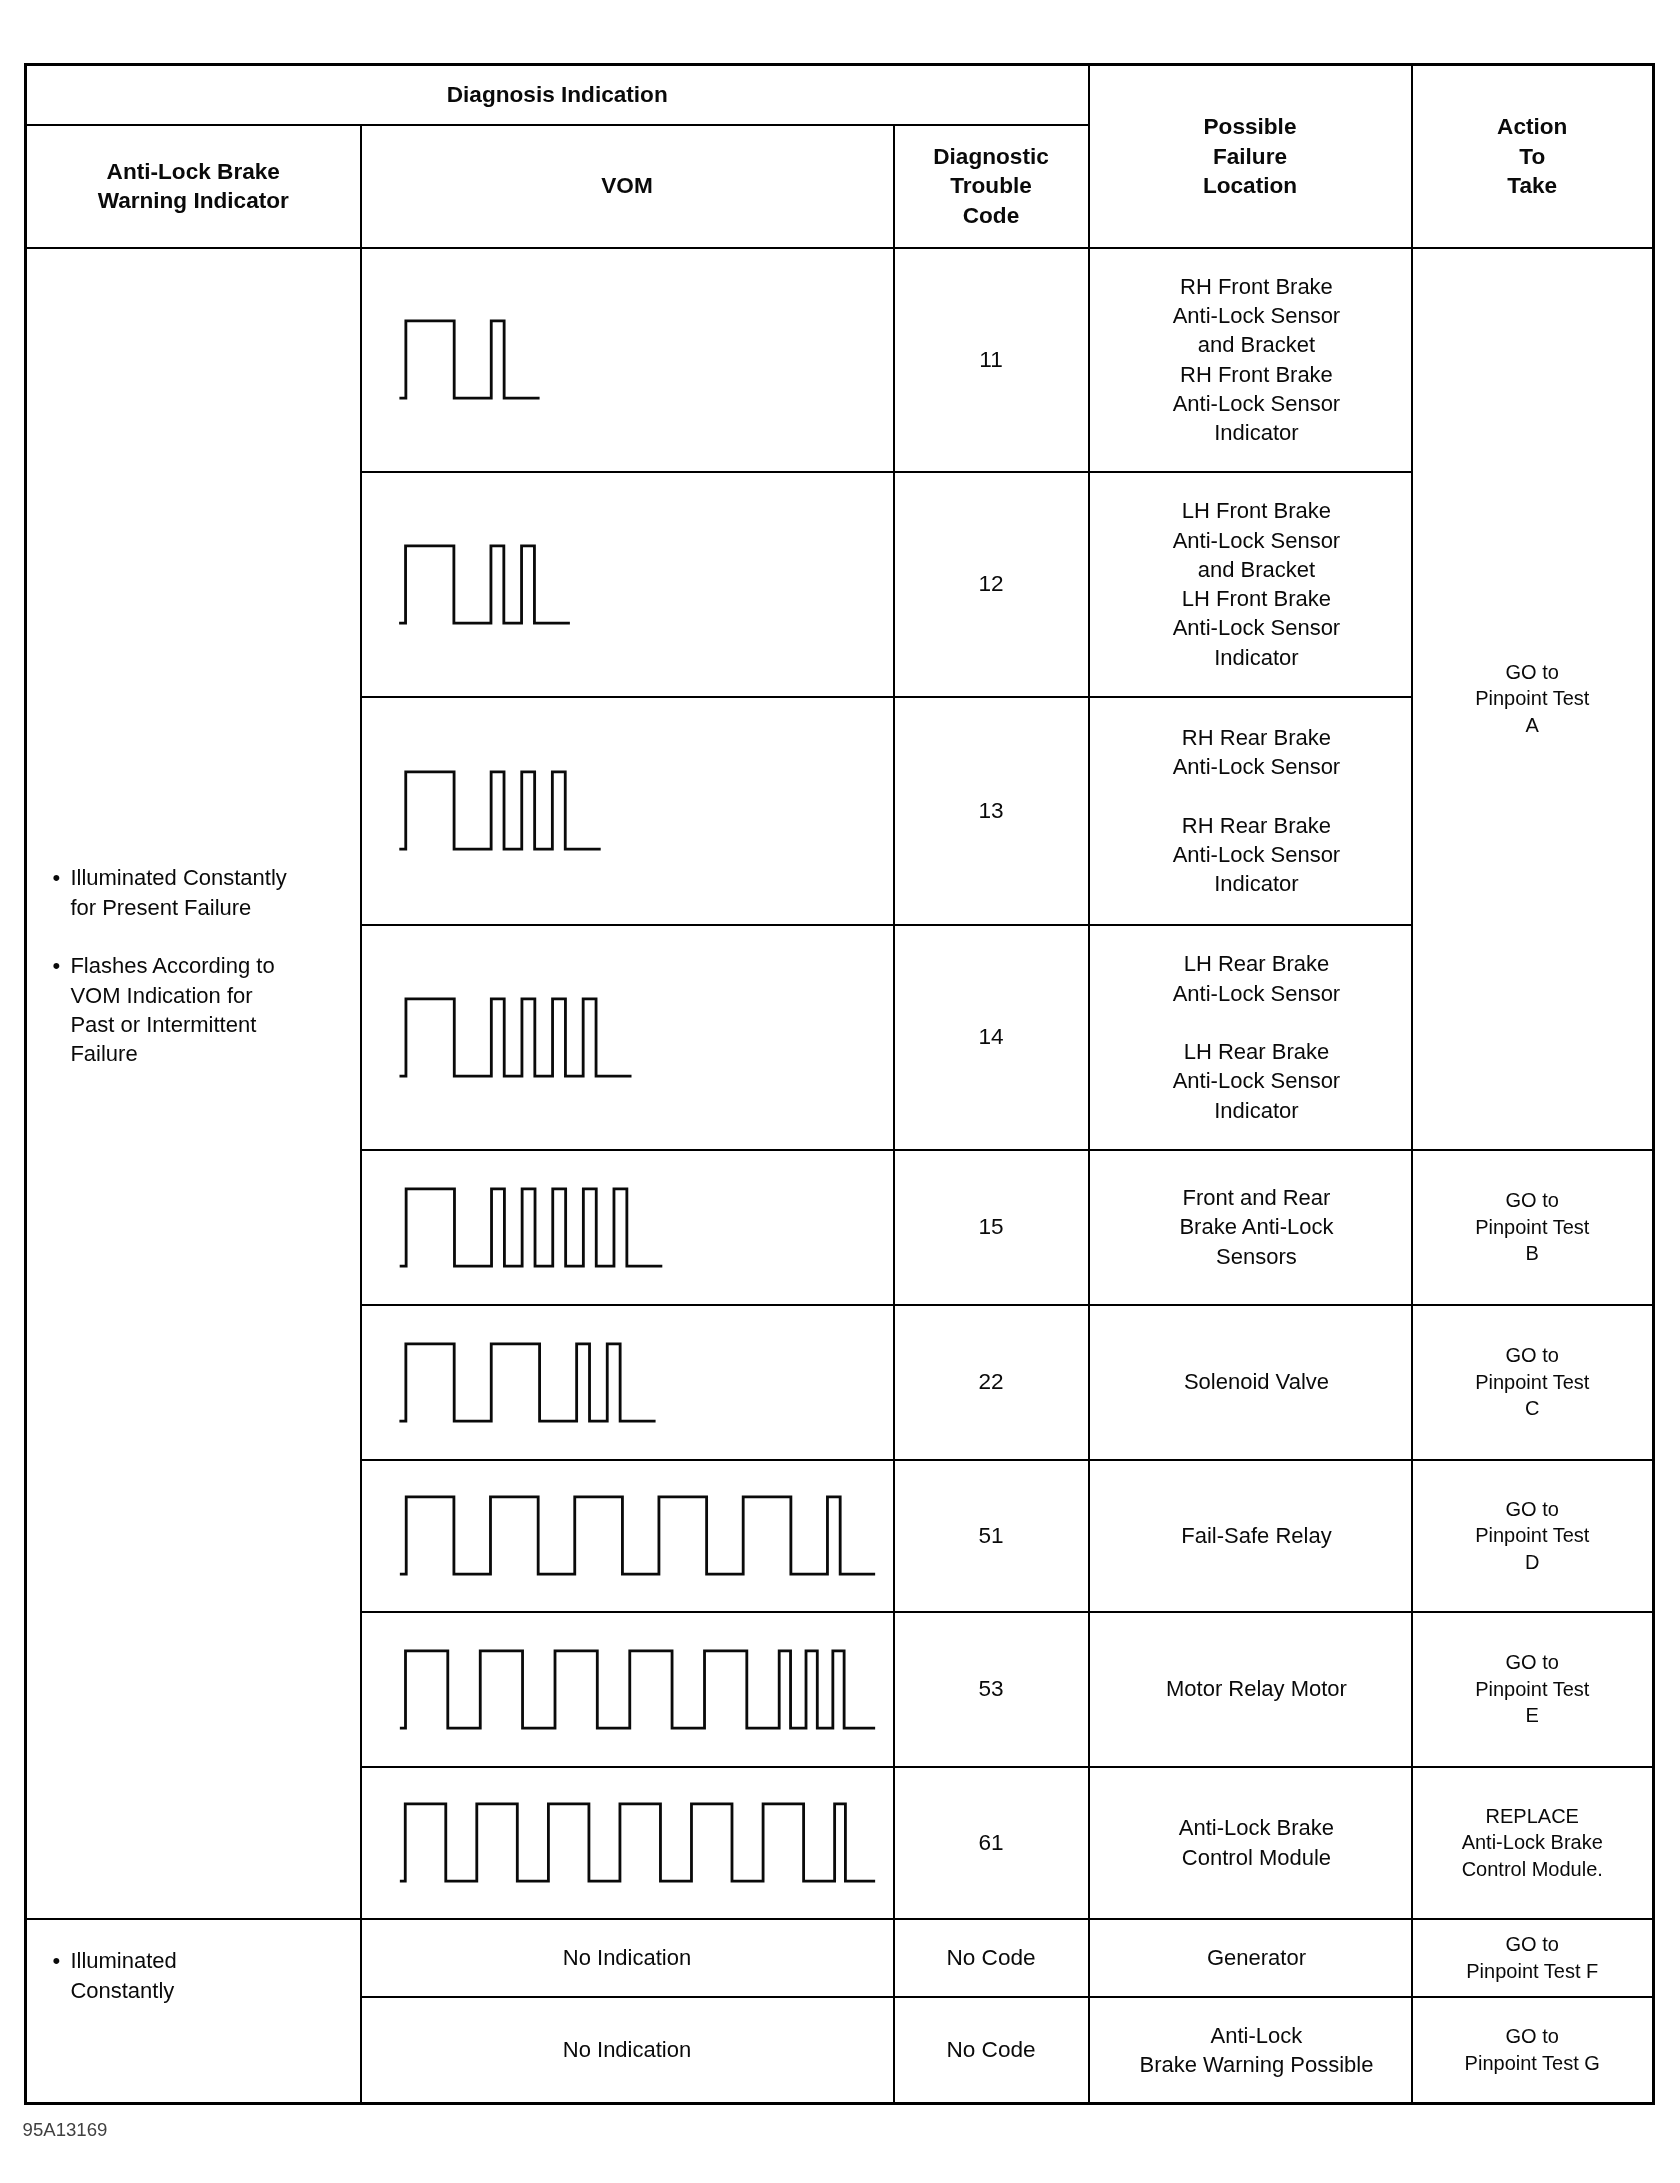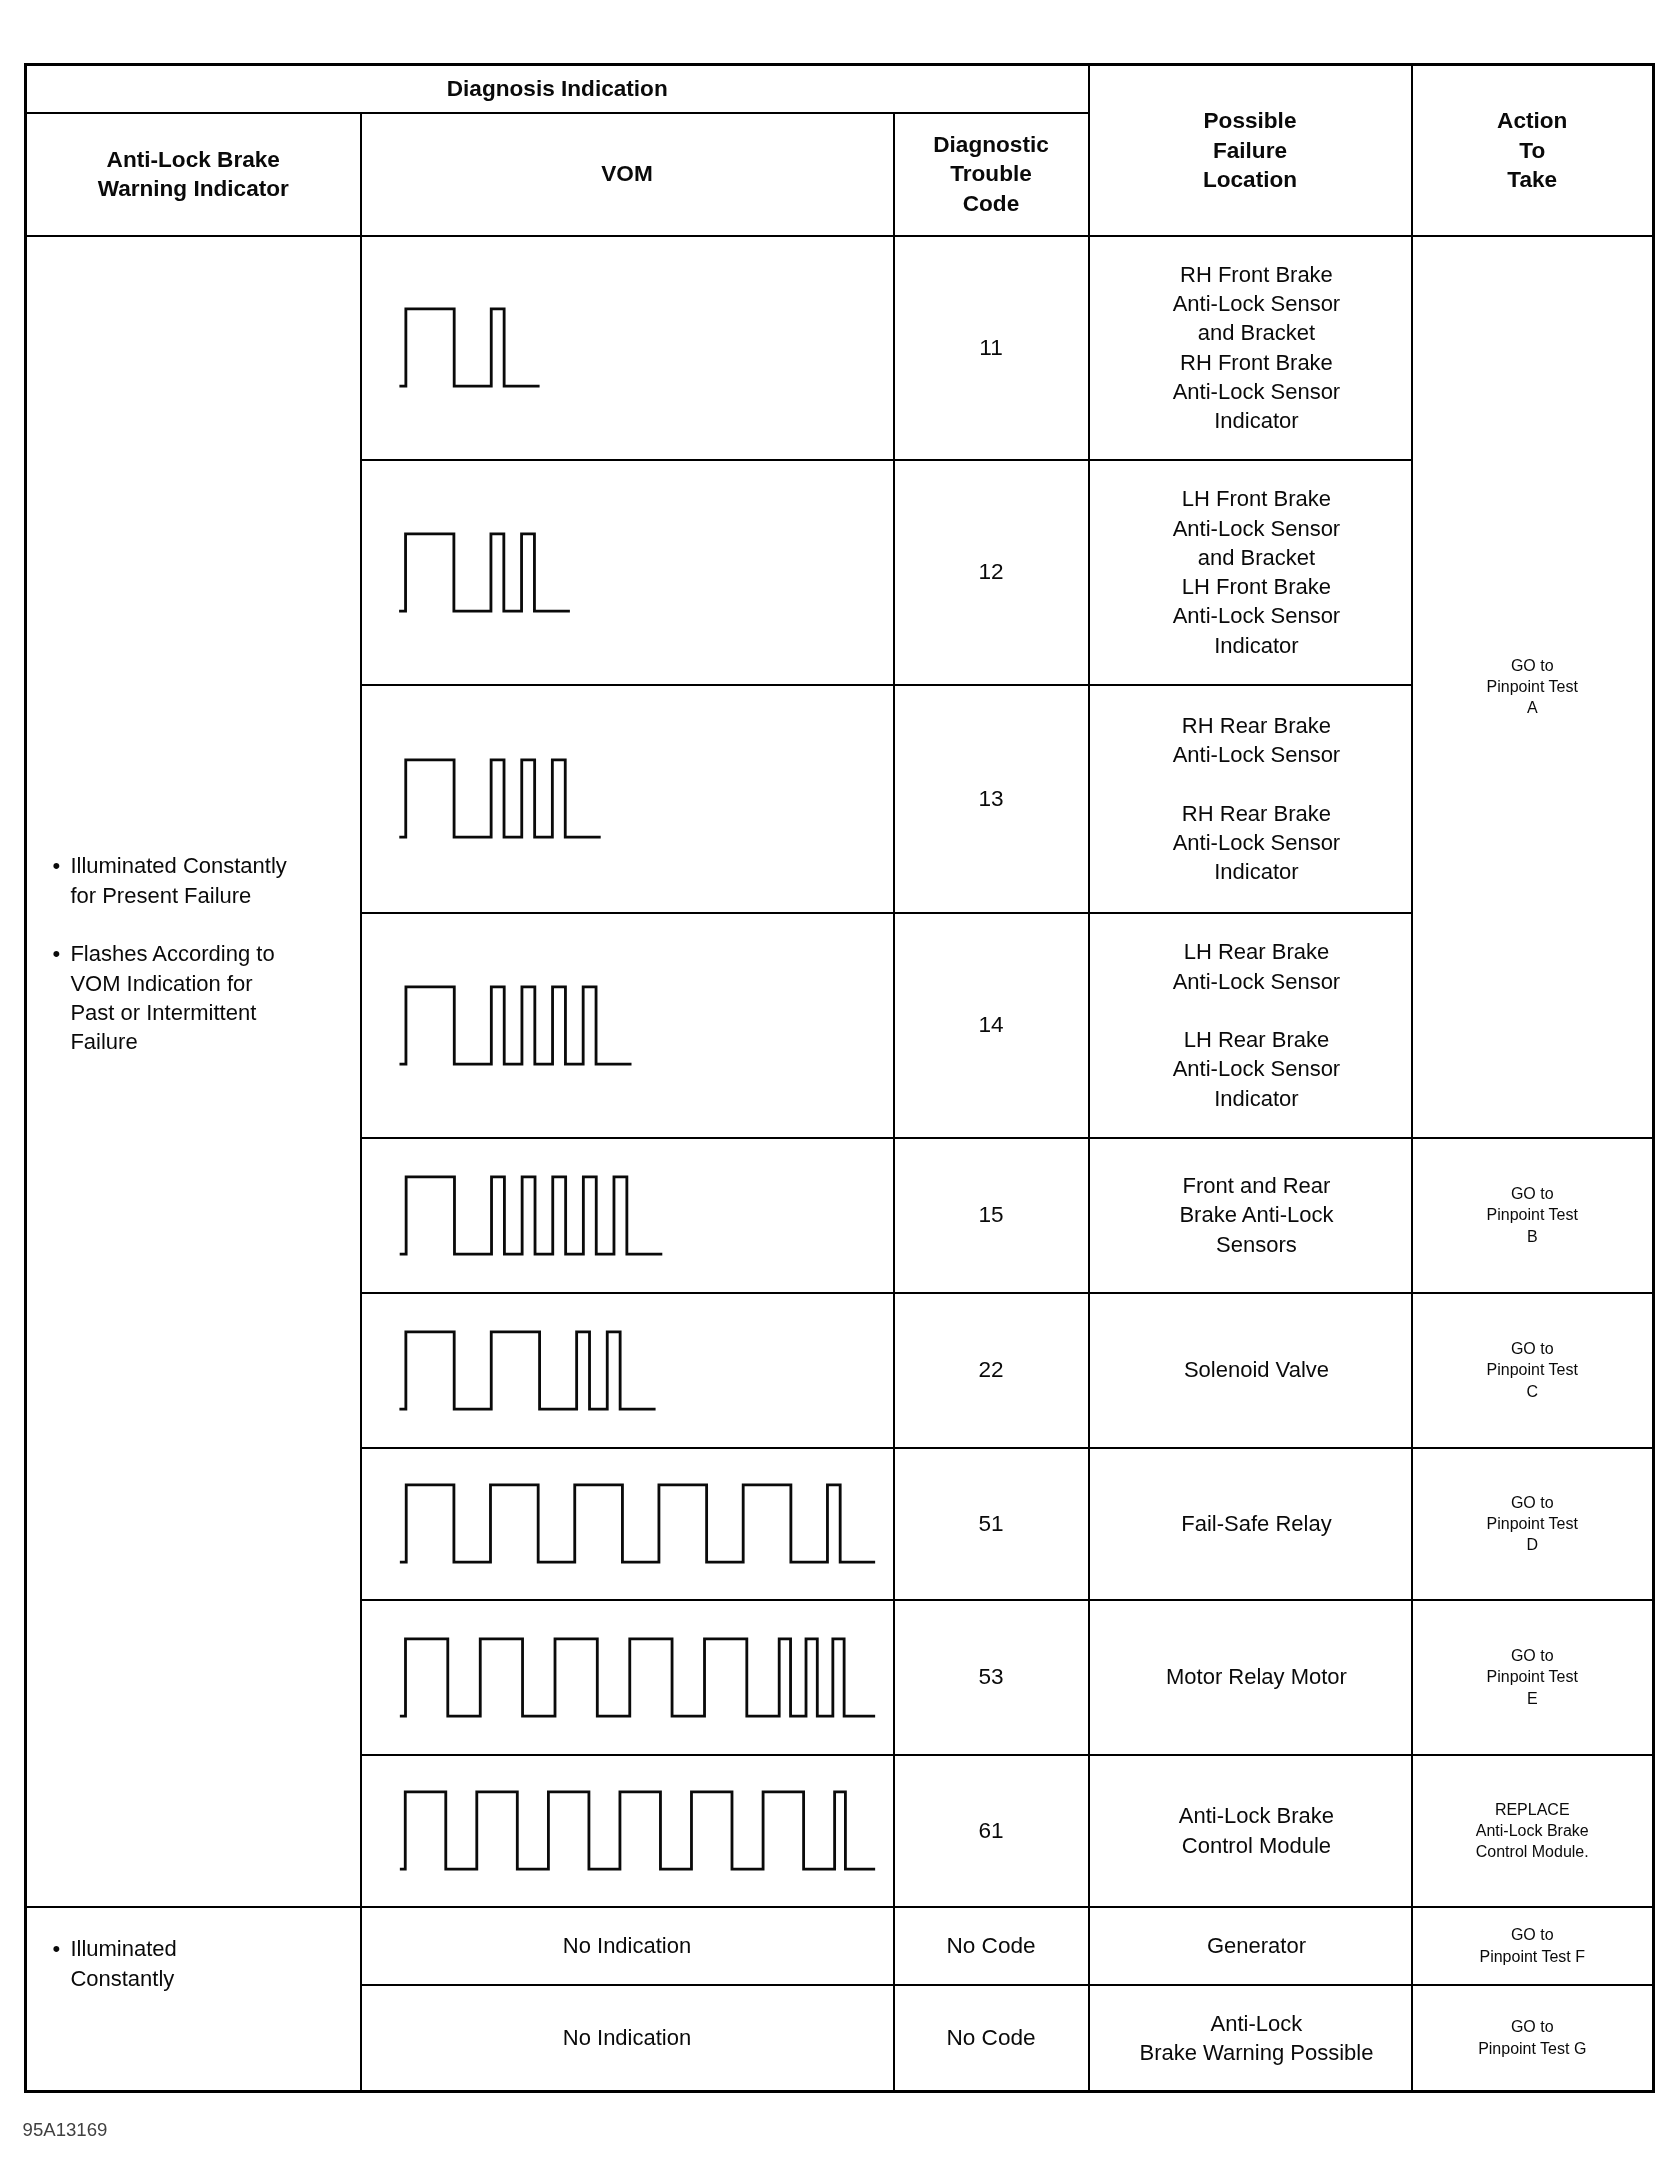--- a/index.html
+++ b/index.html
@@ -36,21 +36,21 @@
   .cell-fail {
     text-align:center;
     padding-left:19.4px;
     padding-right:6.5px;
     font-size:22px;
     line-height:1.33;
     white-space:pre-line;
   }
   .cell-action {
     text-align:center;
-    font-size:16px;
+    font-size:20px;
     line-height:1.33;
     white-space:pre-line;
   }
   .cell-wave { padding-left:37px; }
   .cell-wave .wave { display:block; line-height:0; }
   .cell-vomtext {
     text-align:center;
     font-size:22px;
   }
   .cell-indicator {
@@ -85,21 +85,21 @@
 <table class="diag">
   <colgroup>
     <col style="width:335px">
     <col style="width:533px">
     <col style="width:195px">
     <col style="width:323px">
     <col style="width:242px">
   </colgroup>
 
   <tbody>
-      <tr style="height:48px">
+      <tr style="height:60px">
     <td colspan="3" class="hdr">Diagnosis Indication</td>
     <td rowspan="2" class="hdr">Possible
 Failure
 Location</td>
     <td rowspan="2" class="hdr">Action
 To
 Take</td>
   </tr>
 
   <tr style="height:123px">

